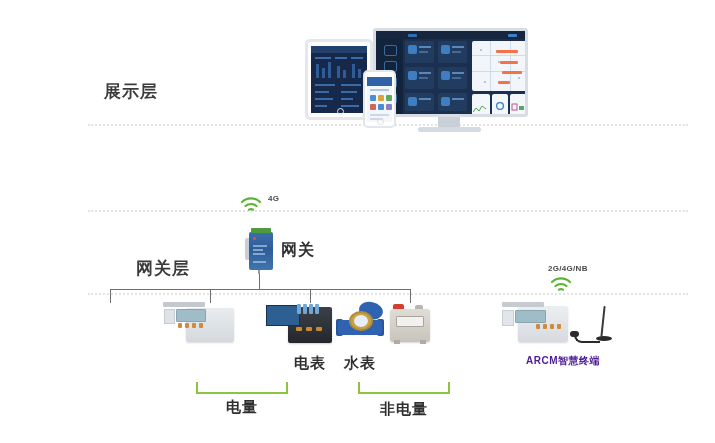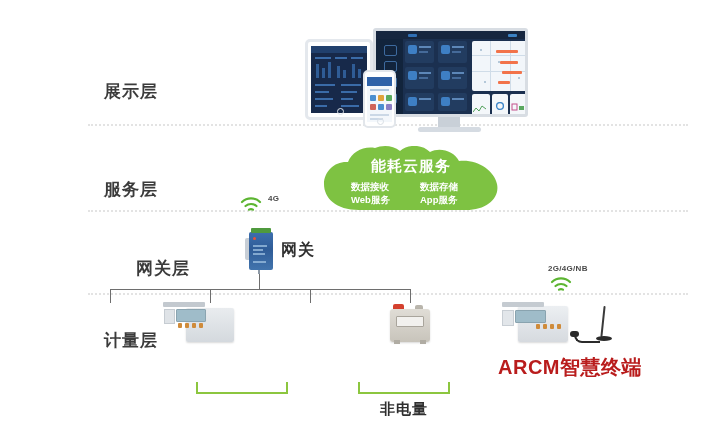--- a/index.html
+++ b/index.html
@@ -657,23 +657,23 @@
     width: 9px; height: 6px;
     background: #2b2b2b;
     border-radius: 3px;
   }
   .arcm-name {
     position: absolute;
     left: 0;
     top: 92px;
     width: 130px;
     text-align: center;
-    font-size: 20px;
+    font-size: 10px;
     font-weight: bold;
-    color: #b91c1c;
+    color: #4c1d95;
     letter-spacing: 0.5px;
     white-space: nowrap;
   }
 
   
   .bracket {
     position: absolute;
     height: 12px;
     border: 2px solid #8cc63f;
     border-top: none;
@@ -696,23 +696,21 @@
 </head>
 <body>
 
 <div id="canvas">
 
   <div class="divider" id="div1"></div>
   <div class="divider" id="div2"></div>
   <div class="divider" id="div3"></div>
 
   <div class="layer-label" id="lbl-display">展示层</div>
-  <div class="layer-label" id="lbl-service">服务层</div>
   <div class="layer-label" id="lbl-gateway">网关层</div>
-  <div class="layer-label" id="lbl-meter">计量层</div>
 
   <div class="display-stage">
 
     <div class="monitor-body">
       <div class="mon-topbar">
         <span class="mon-dot" style="left:32px"></span>
         <span class="mon-dot" style="left:132px;background:#3b82c4"></span>
       </div>
       <div class="mon-sidebar">
         <span class="side-ico" style="top:6px"></span>
@@ -821,34 +819,20 @@
         <span class="ph-tile" style="left:3px;top:27px;background:#d1655a"></span>
         <span class="ph-tile" style="left:11px;top:27px;background:#4b8fd0"></span>
         <span class="ph-tile" style="left:19px;top:27px;background:#8a7ec4"></span>
         <span class="ph-line" style="left:3px;top:37px;width:19px"></span>
         <span class="ph-line" style="left:3px;top:41px;width:13px"></span>
       </div>
       <span class="ph-home"></span>
     </div>
   </div>
 
-  <div class="cloud-wrap">
-    <svg class="cloud-shape" viewBox="0 0 186 66">
-      <path d="M41,64 C18,64 6,52 6,38 C6,25 17,15 30,16 C34,6 45,0 57,2
-               C64,-1 75,-1 82,5 C90,-2 104,-2 112,6 C122,1 136,5 141,15
-               C159,13 176,24 179,38 C182,52 169,64 148,64 Z" fill="#7ec242"></path>
-    </svg>
-    <div class="cloud-text">
-      <div class="cloud-title">能耗云服务</div>
-      <div class="cloud-sub" id="cs0">数据接收</div>
-      <div class="cloud-sub" id="cs1">数据存储</div>
-      <div class="cloud-sub" id="cs2">Web服务</div>
-      <div class="cloud-sub" id="cs3">App服务</div>
-    </div>
-  </div>
 
   <svg class="wifi-gw" viewBox="0 0 22 17">
     <path d="M2,6 A13,13 0 0 1 20,6" fill="none" stroke="#5cb531" stroke-width="2.2" stroke-linecap="round"></path>
     <path d="M5.5,10 A8.5,8.5 0 0 1 16.5,10" fill="none" stroke="#5cb531" stroke-width="2.2" stroke-linecap="round"></path>
     <path d="M9,13.6 A4,4 0 0 1 13,13.6" fill="none" stroke="#5cb531" stroke-width="2.2" stroke-linecap="round"></path>
   </svg>
   <div class="tag-4g">4G</div>
 
   <div class="gw-device">
     <span class="gw-ear"></span>
@@ -876,21 +860,46 @@
       <span class="din-top"></span>
       <span class="din-rib"></span>
       <span class="din-lcd"></span>
       <span class="din-btn" style="left:18px"></span>
       <span class="din-btn" style="left:25px"></span>
       <span class="din-btn" style="left:32px"></span>
       <span class="din-btn" style="left:39px"></span>
     </div>
   </div>
 
-
+  <div class="meter-slot" style="left:260px">
+    <div class="meter-img">
+      <span class="pem"></span>
+      <span class="pem-screen"></span>
+      <span class="pem-seg" style="left:37px"></span>
+      <span class="pem-seg" style="left:43px"></span>
+      <span class="pem-seg" style="left:49px"></span>
+      <span class="pem-seg" style="left:55px"></span>
+      <span class="pem-btn" style="left:36px"></span>
+      <span class="pem-btn" style="left:46px"></span>
+      <span class="pem-btn" style="left:56px"></span>
+    </div>
+    <div class="meter-name">电表</div>
+  </div>
+
+  <div class="meter-slot" style="left:310px">
+    <div class="meter-img">
+      <span class="wm-flange" style="left:26px"></span>
+      <span class="wm-flange" style="left:67px"></span>
+      <span class="wm-body"></span>
+      <span class="wm-lid"></span>
+      <span class="wm-hub"></span>
+      <span class="wm-dial"></span>
+    </div>
+    <div class="meter-name">水表</div>
+  </div>
 
   <div class="meter-slot" style="left:360px">
     <div class="meter-img">
       <span class="gm-cap"></span>
       <span class="gm-cap2"></span>
       <span class="gm-body"></span>
       <span class="gm-disp"></span>
       <span class="gm-foot" style="left:34px"></span>
       <span class="gm-foot" style="left:60px"></span>
     </div>
@@ -914,17 +923,18 @@
       <span class="arcm-btn" style="left:59px"></span>
       <span class="ant-rod"></span>
       <span class="ant-base"></span>
       <span class="ant-cable"></span>
       <span class="ant-plug"></span>
     </div>
     <div class="arcm-name">ARCM智慧终端</div>
   </div>
 
   <div class="bracket" id="brk-elec"></div>
+  <div class="bracket-label" id="lab-elec">电量</div>
 
   <div class="bracket" id="brk-non"></div>
   <div class="bracket-label" id="lab-non">非电量</div>
 
 </div>
 
 </body></html>

